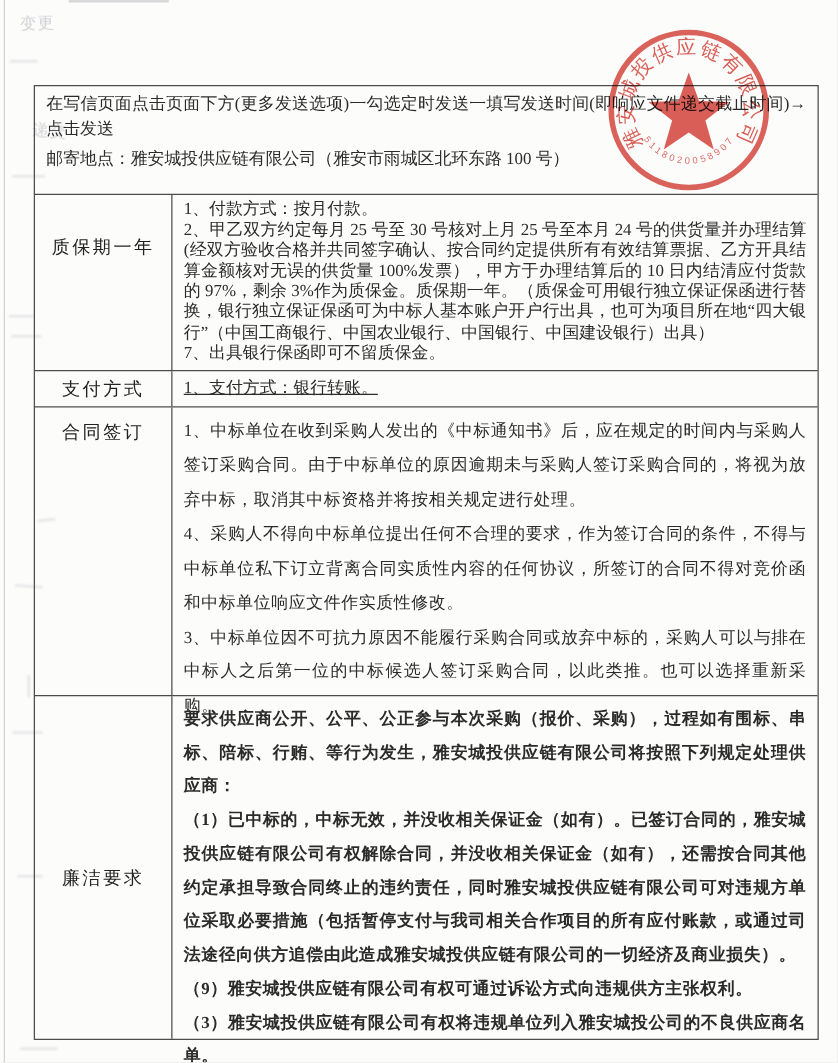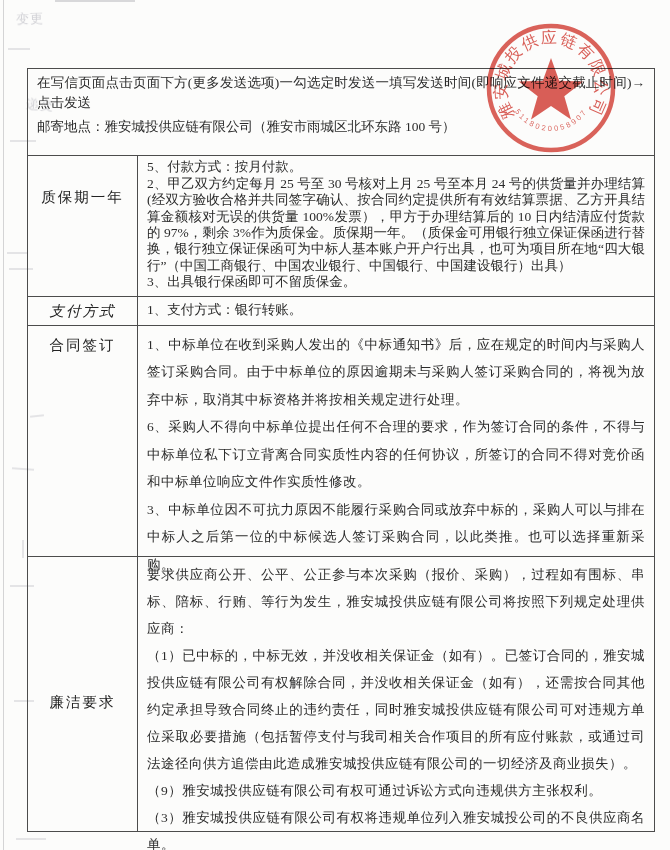--- a/index.html
+++ b/index.html
@@ -54,27 +54,27 @@
     font-size:13.5px;line-height:20px;text-align:justify;
   }
   .content-cell p{margin:0;}
 
   .row-0{height:87px;}
   .row-0 .content-cell p{margin-bottom:4px;}
   .row-1{height:142px;}
   .row-1 .content-cell{line-height:16.4px;padding-top:3px;}
   .row-1 .label-cell{align-items:flex-start;padding-top:32px;}
   .row-2{height:29px;}
-  .row-2 .label-cell{align-items:center;font-style:italic;}
-  .row-2 .content-cell{padding-top:3px;}
+  .row-2 .label-cell{align-items:center;}
+  .row-2 .content-cell{padding-top:3px;text-decoration:underline;}
   .row-3{height:231px;}
   .row-3 .content-cell{line-height:27.5px;padding-top:5px;letter-spacing:.5px;}
   .row-3 .label-cell{align-items:flex-start;padding-top:10px;}
   .row-4{height:275px;}
-  .row-4 .content-cell{line-height:27px;padding-top:4px;letter-spacing:.5px;}
+  .row-4 .content-cell{line-height:27px;padding-top:4px;letter-spacing:.5px;font-weight:bold;}
   .row-4 .label-cell{align-items:center;padding-top:18px;}
 
   
   .stamp{
     position:absolute;left:479px;top:16px;width:145px;height:145px;
     mix-blend-mode:multiply;opacity:.92;
   }
 </style>
 </head>
 <body>
@@ -102,38 +102,38 @@
       <div class="label-cell"></div>
       <div class="content-cell">
         <p>在写信页面点击页面下方(更多发送选项)一勾选定时发送一填写发送时间(即响应文件递交截止时间)→点击发送</p>
         <p>邮寄地点：雅安城投供应链有限公司（雅安市雨城区北环东路 100 号）</p>
       </div>
     </div>
 
     <div class="row row-1">
       <div class="label-cell">质保期一年</div>
       <div class="content-cell">
-        <p>5、付款方式：按月付款。</p>
+        <p>1、付款方式：按月付款。</p>
         <p>2、甲乙双方约定每月 25 号至 30 号核对上月 25 号至本月 24 号的供货量并办理结算(经双方验收合格并共同签字确认、按合同约定提供所有有效结算票据、乙方开具结算金额核对无误的供货量 100%发票），甲方于办理结算后的 10 日内结清应付货款的 97%，剩余 3%作为质保金。质保期一年。（质保金可用银行独立保证保函进行替换，银行独立保证保函可为中标人基本账户开户行出具，也可为项目所在地“四大银行”（中国工商银行、中国农业银行、中国银行、中国建设银行）出具）</p>
-        <p>3、出具银行保函即可不留质保金。</p>
+        <p>7、出具银行保函即可不留质保金。</p>
       </div>
     </div>
 
     <div class="row row-2">
       <div class="label-cell">支付方式</div>
       <div class="content-cell">
         <p>1、支付方式：银行转账。</p>
       </div>
     </div>
 
     <div class="row row-3">
       <div class="label-cell">合同签订</div>
       <div class="content-cell">
         <p>1、中标单位在收到采购人发出的《中标通知书》后，应在规定的时间内与采购人签订采购合同。由于中标单位的原因逾期未与采购人签订采购合同的，将视为放弃中标，取消其中标资格并将按相关规定进行处理。</p>
-        <p>6、采购人不得向中标单位提出任何不合理的要求，作为签订合同的条件，不得与中标单位私下订立背离合同实质性内容的任何协议，所签订的合同不得对竞价函和中标单位响应文件作实质性修改。</p>
+        <p>4、采购人不得向中标单位提出任何不合理的要求，作为签订合同的条件，不得与中标单位私下订立背离合同实质性内容的任何协议，所签订的合同不得对竞价函和中标单位响应文件作实质性修改。</p>
         <p>3、中标单位因不可抗力原因不能履行采购合同或放弃中标的，采购人可以与排在中标人之后第一位的中标候选人签订采购合同，以此类推。也可以选择重新采购。</p>
       </div>
     </div>
 
     <div class="row row-4">
       <div class="label-cell">廉洁要求</div>
       <div class="content-cell">
         <p>要求供应商公开、公平、公正参与本次采购（报价、采购），过程如有围标、串标、陪标、行贿、等行为发生，雅安城投供应链有限公司将按照下列规定处理供应商：</p>
         <p>（1）已中标的，中标无效，并没收相关保证金（如有）。已签订合同的，雅安城投供应链有限公司有权解除合同，并没收相关保证金（如有），还需按合同其他约定承担导致合同终止的违约责任，同时雅安城投供应链有限公司可对违规方单位采取必要措施（包括暂停支付与我司相关合作项目的所有应付账款，或通过司法途径向供方追偿由此造成雅安城投供应链有限公司的一切经济及商业损失）。</p>
         <p>（9）雅安城投供应链有限公司有权可通过诉讼方式向违规供方主张权利。</p>

